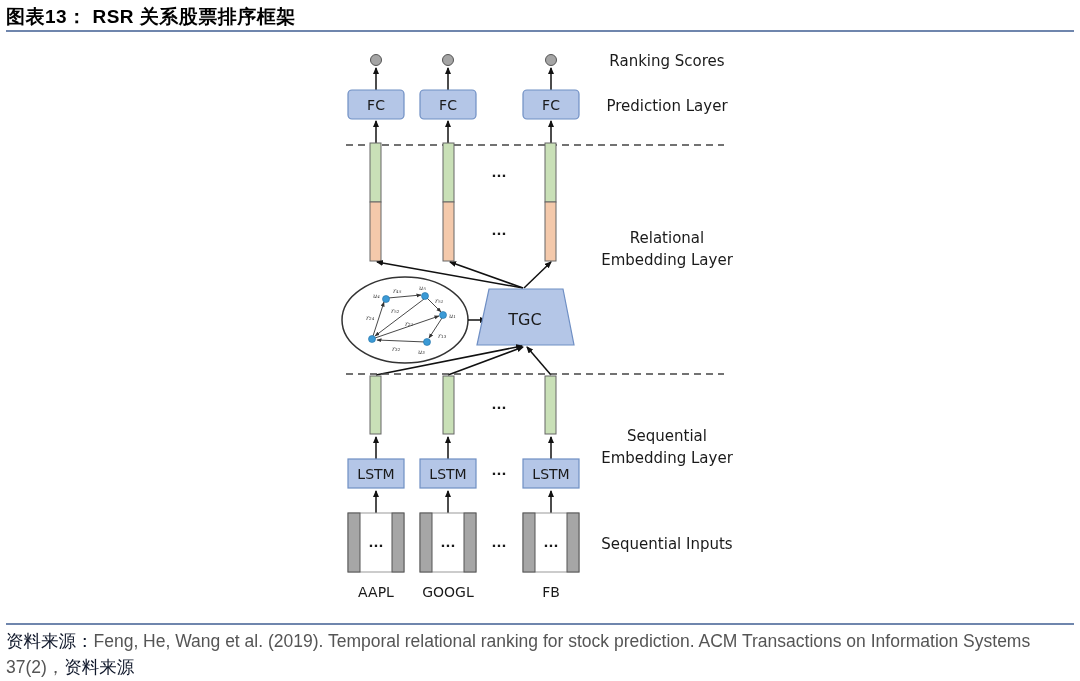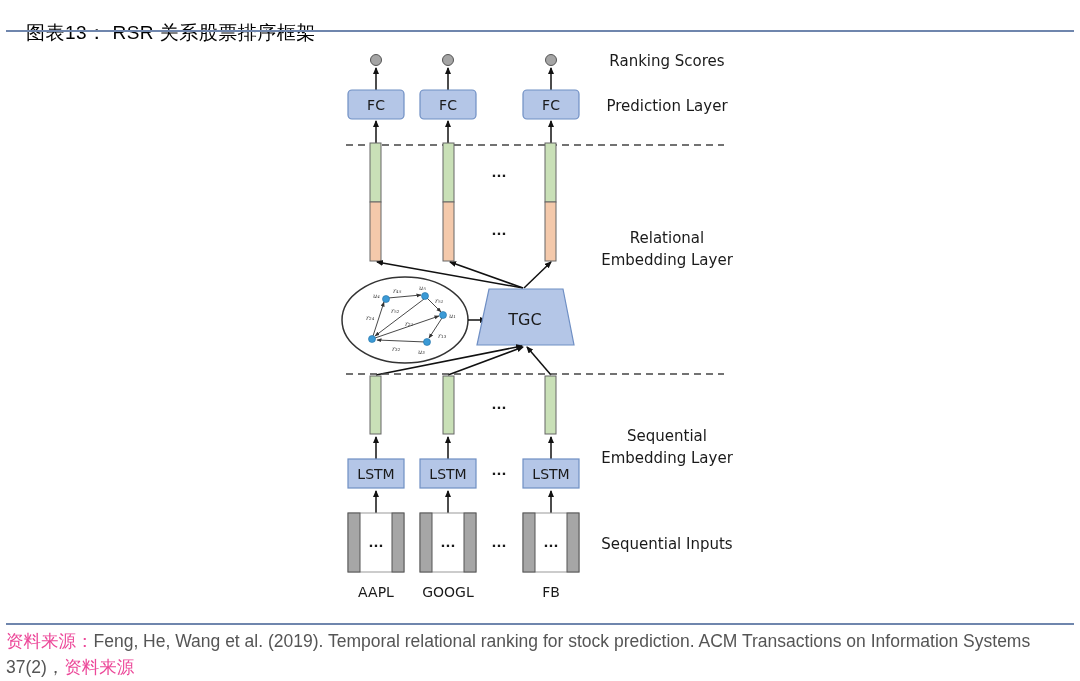--- a/index.html
+++ b/index.html
@@ -1,22 +1,22 @@
 <!DOCTYPE html>
 <html><head>
 <meta charset="utf-8">
 <style>
   html, body { margin: 0; padding: 0; background: #ffffff; }
   body { width: 1080px; height: 681px; position: relative; overflow: hidden; font-family: "Liberation Sans", "DejaVu Sans", sans-serif; }
-  .fig-title { position: absolute; left: 6px; top: 20px; font-size: 19px; font-weight: normal; color: #000; letter-spacing: 0.5px; white-space: nowrap; margin-left: 20px; }
+  .fig-title { position: absolute; left: 6px; top: 4px; font-size: 19px; font-weight: bold; color: #000; letter-spacing: 0.5px; white-space: nowrap; }
   .rule { position: absolute; left: 6px; right: 6px; height: 2px; background: #6f86ad; }
   .rule.top { top: 30px; }
   .rule.bottom { top: 623px; }
   .source { position: absolute; left: 6px; top: 628px; width: 1068px; font-size: 17.5px; line-height: 26px; color: #555; }
-  .source .cn { font-family: "DejaVu Serif", serif; color: #ec4899; }
+  .source .cn { font-family: "DejaVu Serif", serif; color: #0f172a; }
   svg#diagram { position: absolute; left: 0; top: 0; }
   .lbl { font-family: "DejaVu Sans", sans-serif; font-size: 15px; fill: #1a1a1a; }
   .box-lbl { font-family: "DejaVu Sans", sans-serif; font-size: 14px; fill: #1a1a1a; }
   .tgc-lbl { font-family: "DejaVu Sans", sans-serif; font-size: 16px; fill: #1a1a1a; }
   .tick-lbl { font-family: "DejaVu Sans", sans-serif; font-size: 14px; fill: #1a1a1a; }
   .graph-lbl { font-family: "DejaVu Serif", serif; font-size: 6.5px; fill: #333; font-style: italic; }
   .dots { font-family: "DejaVu Sans", sans-serif; font-size: 13px; font-weight: bold; fill: #1a1a1a; }
 </style>
 </head>
 <body>

